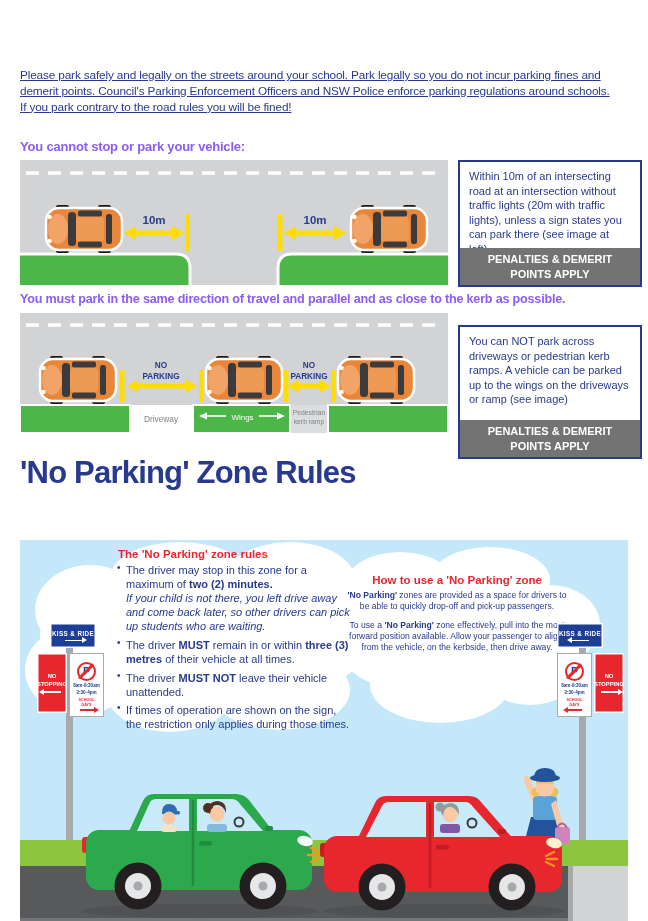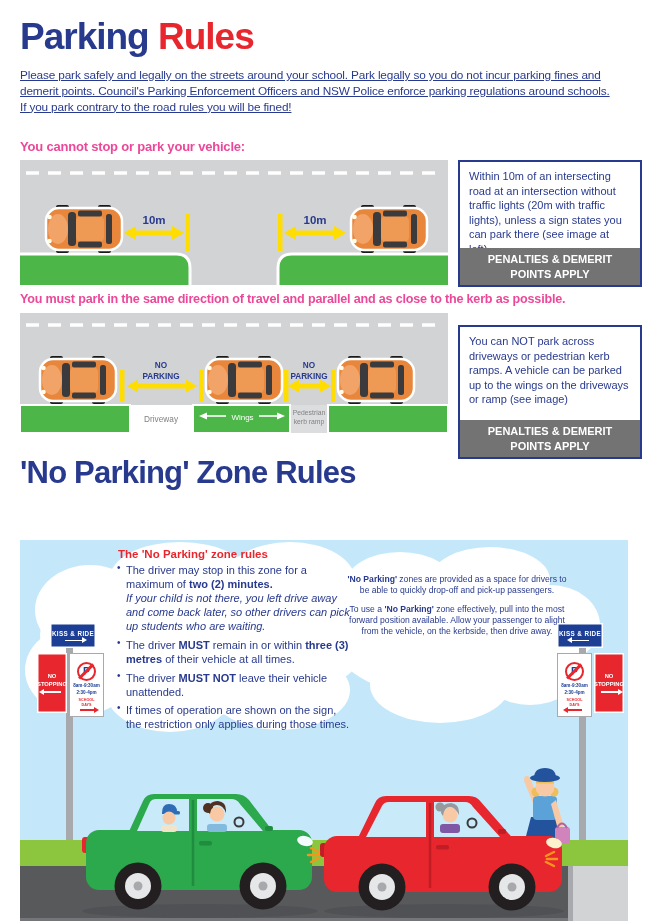--- a/index.html
+++ b/index.html
@@ -11,21 +11,21 @@
   .abs { position:absolute; }
 
   
   .main-title { left:20px; top:16px; font-size:37px; font-weight:bold; letter-spacing:-1px; white-space:nowrap; }
   .main-title .t-blue { color:#283A8E; }
   .main-title .t-red  { color:#E8262D; }
   .intro { left:20px; top:68px; width:612px; font-size:11.8px; line-height:1.34; letter-spacing:-0.15px; color:#283A8E;text-decoration:underline; }
   .intro p { margin:0; }
 
   
-  .sec-head { font-size:13px; font-weight:bold; color:#ec4899; letter-spacing:-0.2px; white-space:nowrap; }
+  .sec-head { font-size:13px; font-weight:bold; color:#8b5cf6; letter-spacing:-0.2px; white-space:nowrap; }
 
   
   .info-box { width:184px; border:2px solid #283A8E; background:#fff; }
   .info-box .body { padding:7px 9px 4px 9px; font-size:11px; line-height:1.32; color:#283A8E; }
   .info-box .foot {
     position:absolute; left:0; right:0; bottom:0; background:#737373; color:#fff;
     font-size:11px; font-weight:bold; text-align:center; line-height:1.3; padding:4px 18px;
   }
   .box1 { left:458px; top:160px; height:127px; }
   .box2 { left:458px; top:325px; height:134px; }
@@ -73,21 +73,20 @@
   
   svg text { font-family:"Liberation Sans", sans-serif; }
   .svg-navy { fill:#283A8E; font-weight:bold; }
   .svg-gray { fill:#808285; }
 </style>
 </head>
 <body>
 
 <div class="page">
 
-  <h1 class="abs main-title"><span class="t-blue">Parking </span><span class="t-red">Rules</span></h1>
 
   <div class="abs intro">
     <p>Please park safely and legally on the streets around your school. Park legally so you do not incur parking fines and demerit points. Council's Parking Enforcement Officers and NSW Police enforce parking regulations around schools.</p>
     <p>If you park contrary to the road rules you will be fined!</p>
   </div>
 
   <div class="abs sec-head" style="left:20px; top:139px;">You cannot stop or park your vehicle:</div>
 
   <svg class="abs" style="left:20px; top:160px;" width="428" height="125" viewBox="0 0 428 125">
     <defs>
@@ -308,20 +307,21 @@
       <h3>The 'No Parking' zone rules</h3>
       <ul class="rule-list">
           <li><span class="">The driver may stop in this zone for a maximum of </span><span class="b ">two (2) minutes.</span><br><span class="i">If your child is not there, you left drive away and come back later, so other drivers can pick up students who are waiting.</span></li>
           <li><span class="">The driver </span><span class="b ">MUST</span><span class=""> remain in or within </span><span class="b ">three (3) metres</span><span class=""> of their vehicle at all times.</span></li>
           <li><span class="">The driver </span><span class="b ">MUST NOT</span><span class=""> leave their vehicle unattended.</span></li>
           <li><span class="">If times of operation are shown on the sign, the restriction only applies during those times.</span></li>
         </ul>
     </div>
 
     <div class="cloud-text-right">
+      <h3>How to use a 'No Parking' zone</h3>
       <p><span class="b ">'No Parking'</span><span class=""> zones are provided as a space for drivers to be able to quickly drop-off and pick-up passengers.</span></p>
       <p><span class="">To use a </span><span class="b ">'No Parking'</span><span class=""> zone effectively, pull into the most forward position available. Allow your passenger to alight from the vehicle, on the kerbside, then drive away.</span></p>
     </div>
 
     <div class="sign sign-kiss kiss-l">
       <span>KISS &amp; RIDE</span>
       <div class="harrow right"></div>
     </div>
     <div class="sign sign-nostop nostop-l">
       <span>NO</span>

